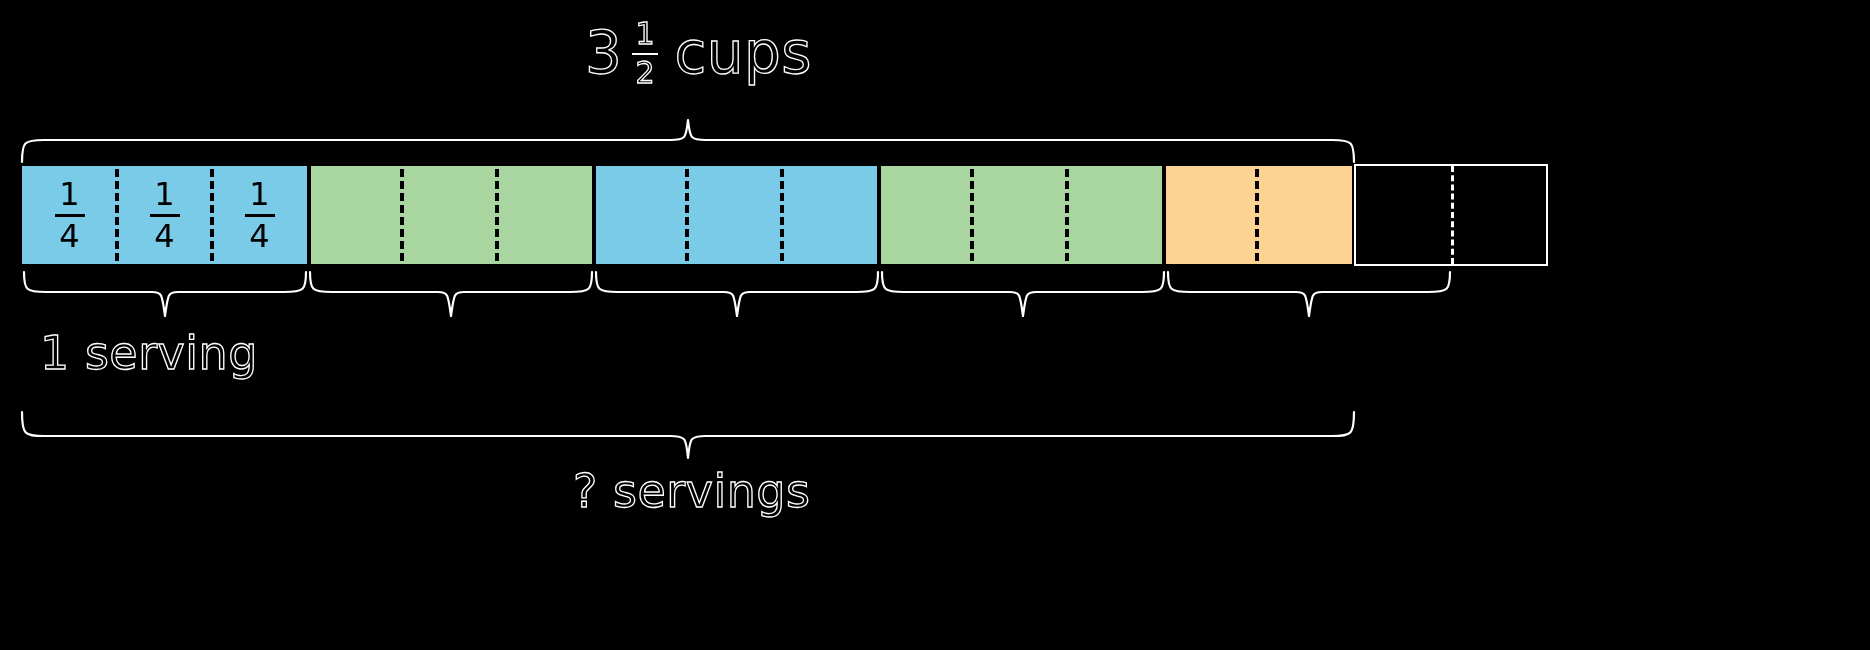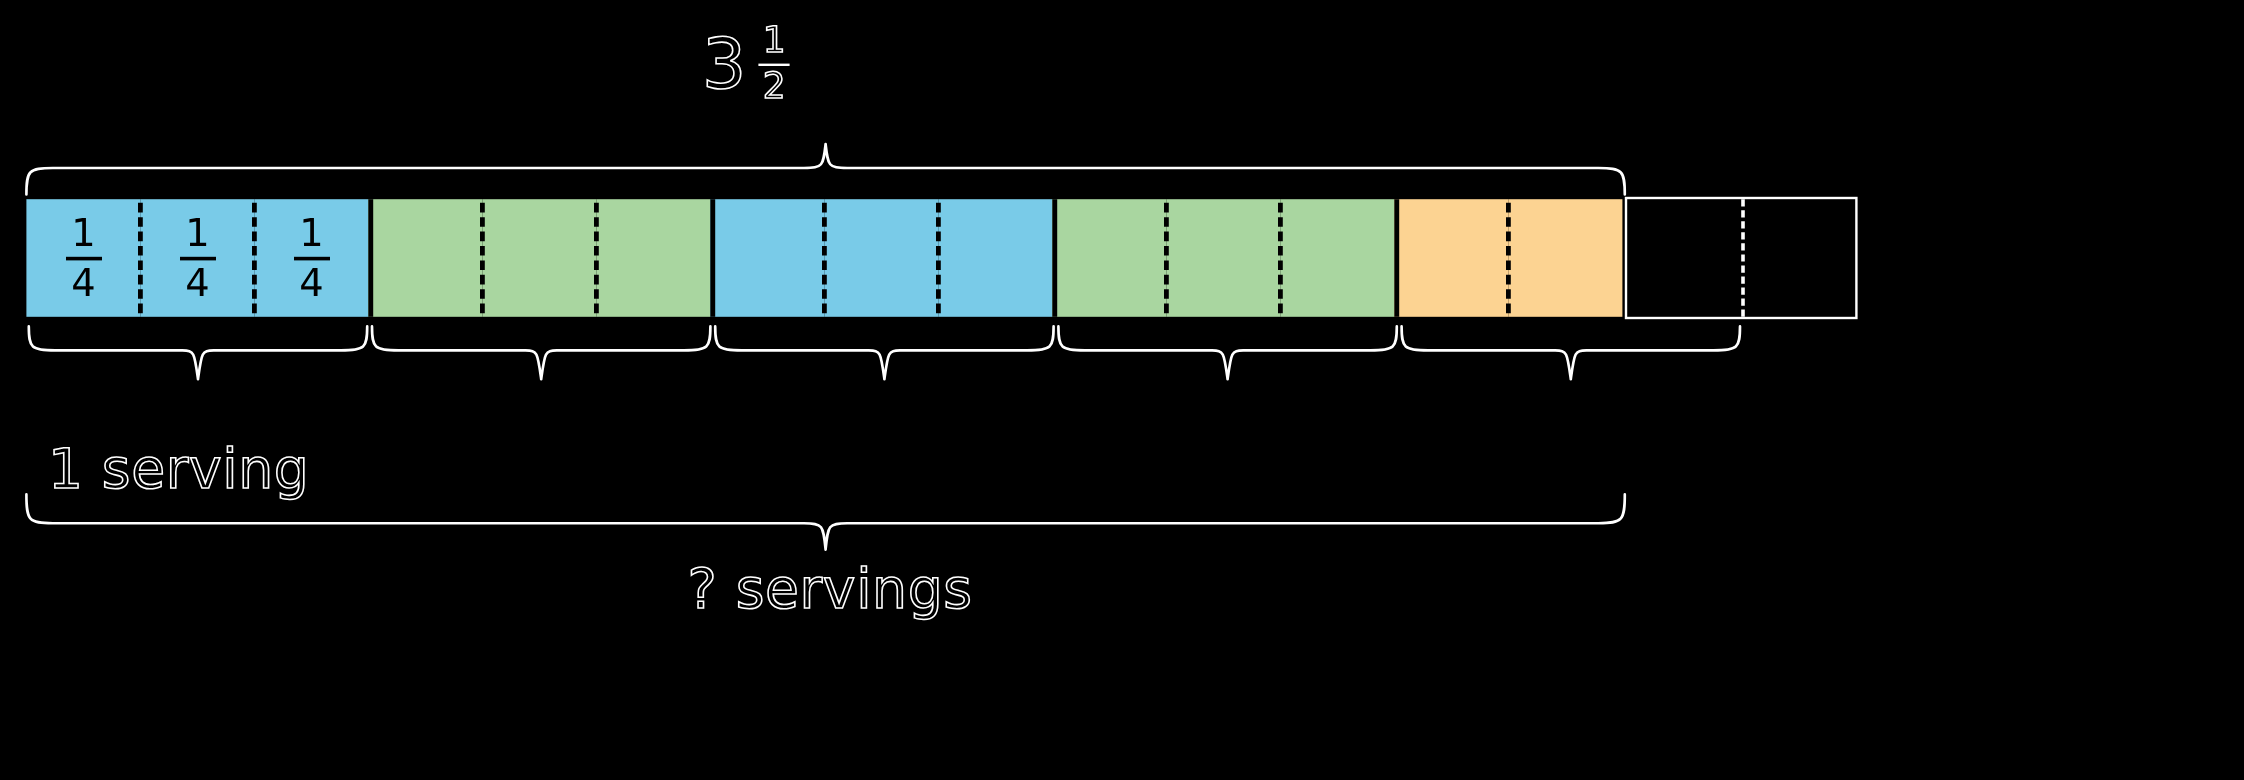--- a/index.html
+++ b/index.html
@@ -67,35 +67,36 @@
   .cellfrac .n{display:block;}
   .cellfrac .l{display:block;width:30px;height:3px;background:#000;margin:3px 0;}
   .cellfrac .d{display:block;}
 
   
   svg.brace{position:absolute;overflow:visible;}
   svg.brace path{fill:none;stroke:#ffffff;stroke-width:2.2;
                  stroke-linecap:round;stroke-linejoin:round;}
 
   
-  #lbl-serving{left:40px;top:330px;font-size:46px;margin-top:38px;}
+  #lbl-serving{left:40px;top:330px;font-size:46px;}
   #lbl-servings{left:573px;top:468px;font-size:46px;}
 </style>
 </head>
 <body>
 
 <div id="stage">
 
   <div id="title" class="otext">
     <span class="whole">3</span>
     <span class="frac">
       <span class="num">1</span>
       <span class="bar"></span>
       <span class="den">2</span>
     </span>
+    <span class="word">cups</span>
   </div>
 
   <svg class="brace" style="left:20px;top:118px;" width="1336" height="44" viewBox="0 0 1336 44">
     <path d="M2,44 C2,24 4,22 24,22 L650,22 C666,22 666,20 668,2 C670,20 670,22 686,22 L1312,22 C1332,22 1334,24 1334,44"></path>
   </svg>
 
   <div id="tapeframe"></div>
 
   <div id="tape">
     <div class="cell blue">

